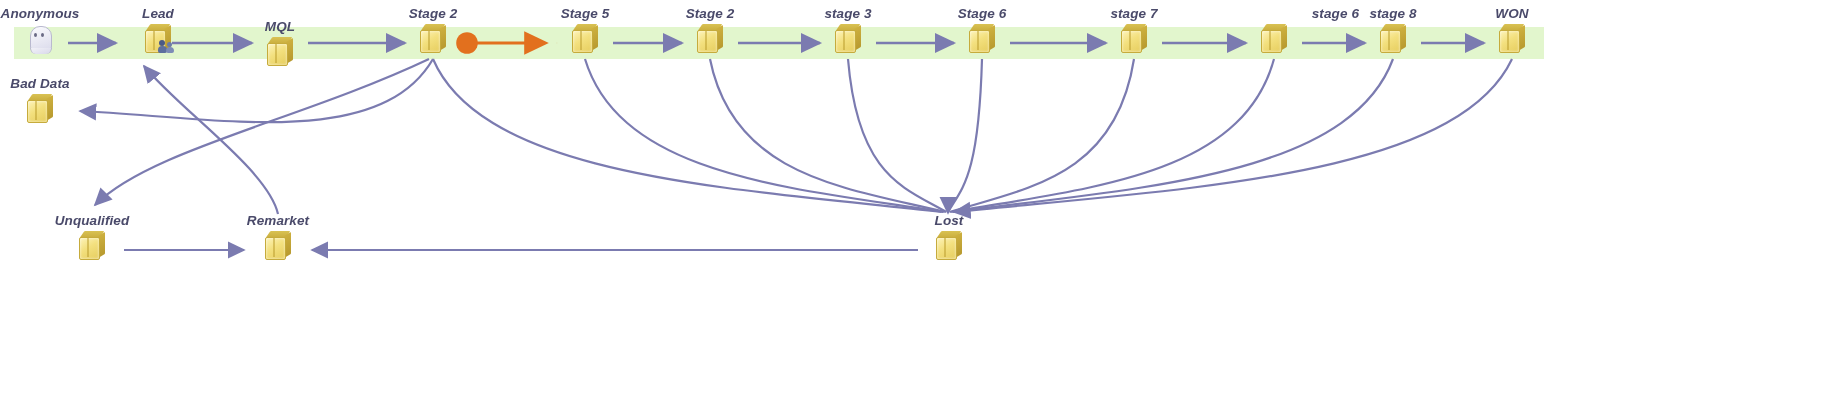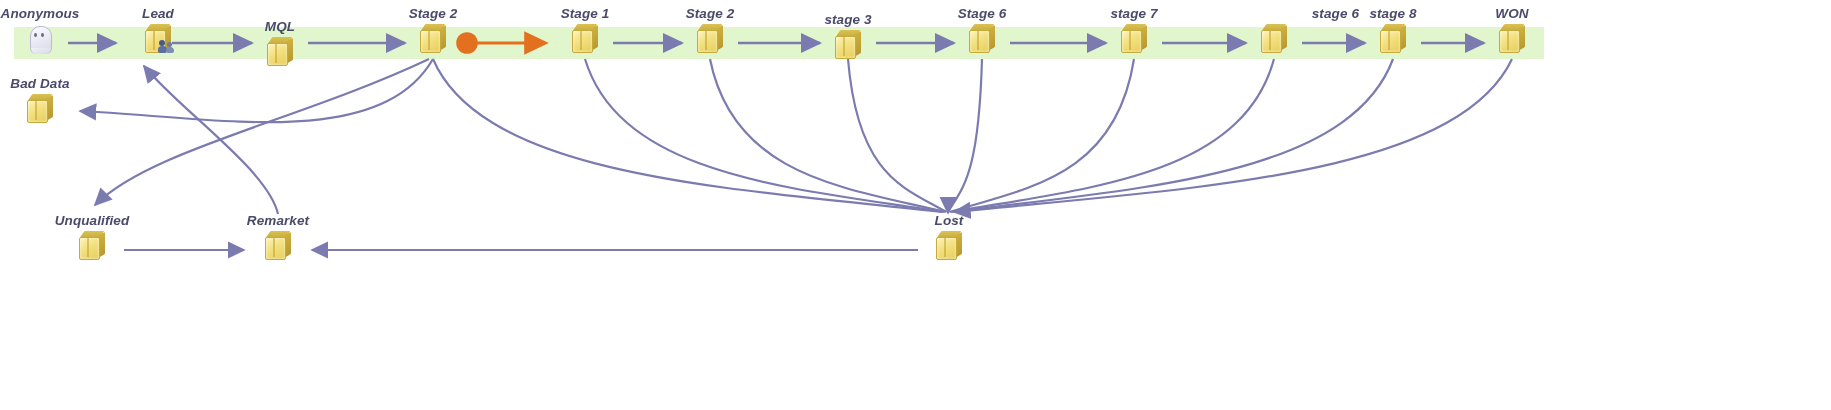--- a/index.html
+++ b/index.html
@@ -170,42 +170,42 @@
         <div class="glyph">
           <span class="box">
             <span class="top"></span>
             <span class="side"></span>
             <span class="front"></span>
             <span class="seam"></span>
           </span>
         </div>
       </div>
       <div class="node" style="left: 585px; top: 7px;">
-        <div class="label">Stage 1</div>
+        <div class="label">Stage 5</div>
         <div class="glyph">
           <span class="box">
             <span class="top"></span>
             <span class="side"></span>
             <span class="front"></span>
             <span class="seam"></span>
           </span>
         </div>
       </div>
       <div class="node" style="left: 710px; top: 7px;">
         <div class="label">Stage 2</div>
         <div class="glyph">
           <span class="box">
             <span class="top"></span>
             <span class="side"></span>
             <span class="front"></span>
             <span class="seam"></span>
           </span>
         </div>
       </div>
-      <div class="node" style="left: 848px; top: 7px; margin-top: 6px;">
+      <div class="node" style="left: 848px; top: 7px;">
         <div class="label">stage 3</div>
         <div class="glyph">
           <span class="box">
             <span class="top"></span>
             <span class="side"></span>
             <span class="front"></span>
             <span class="seam"></span>
           </span>
         </div>
       </div>

